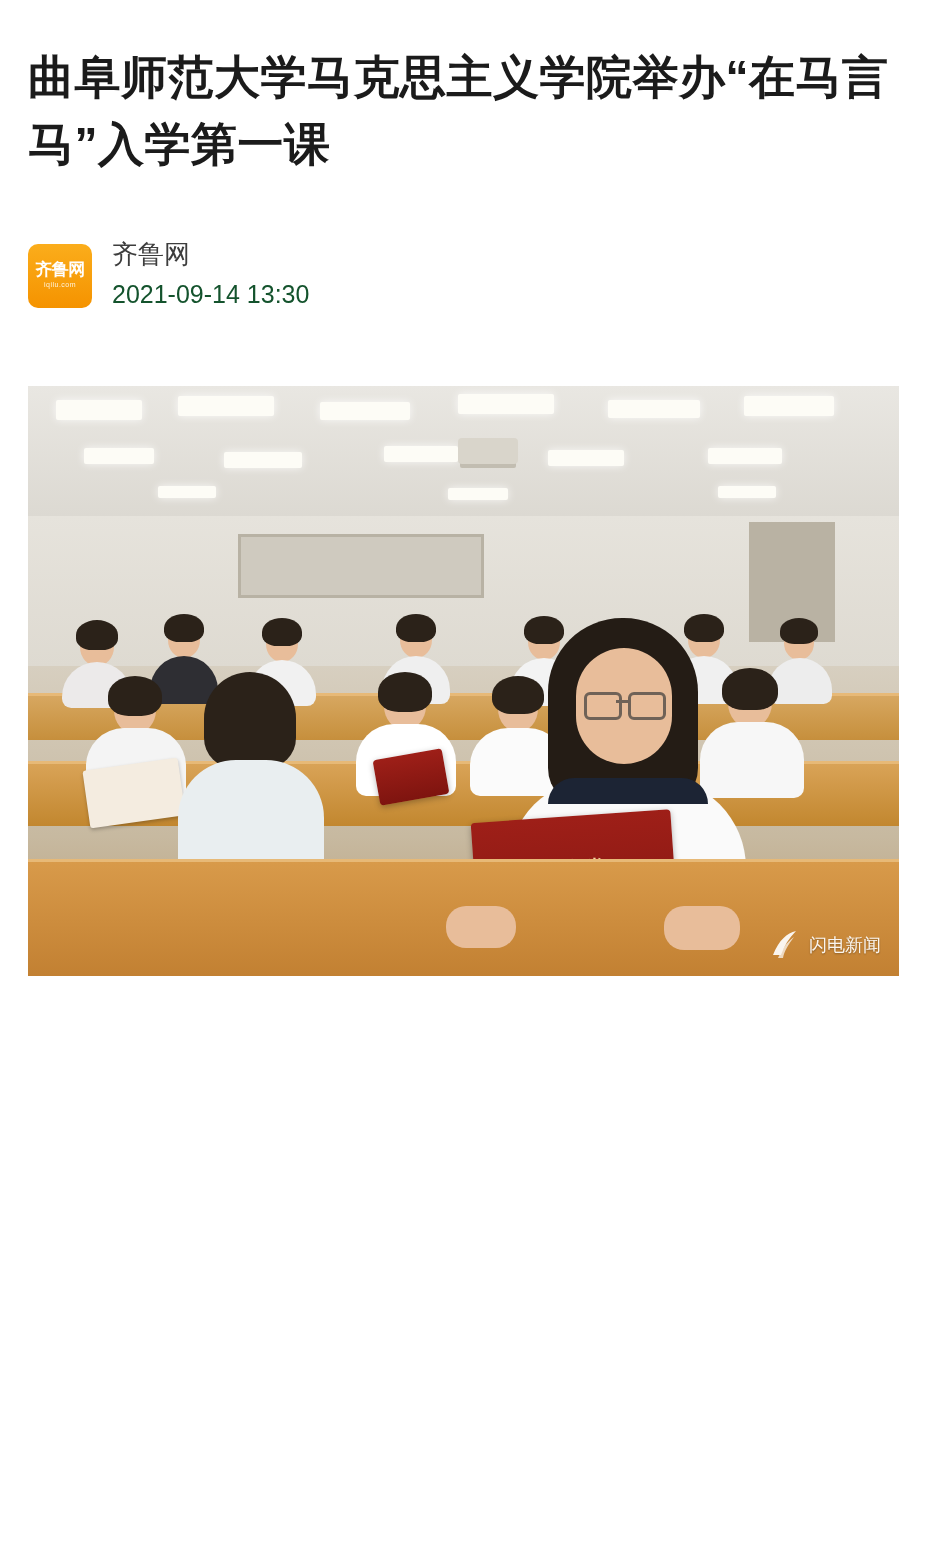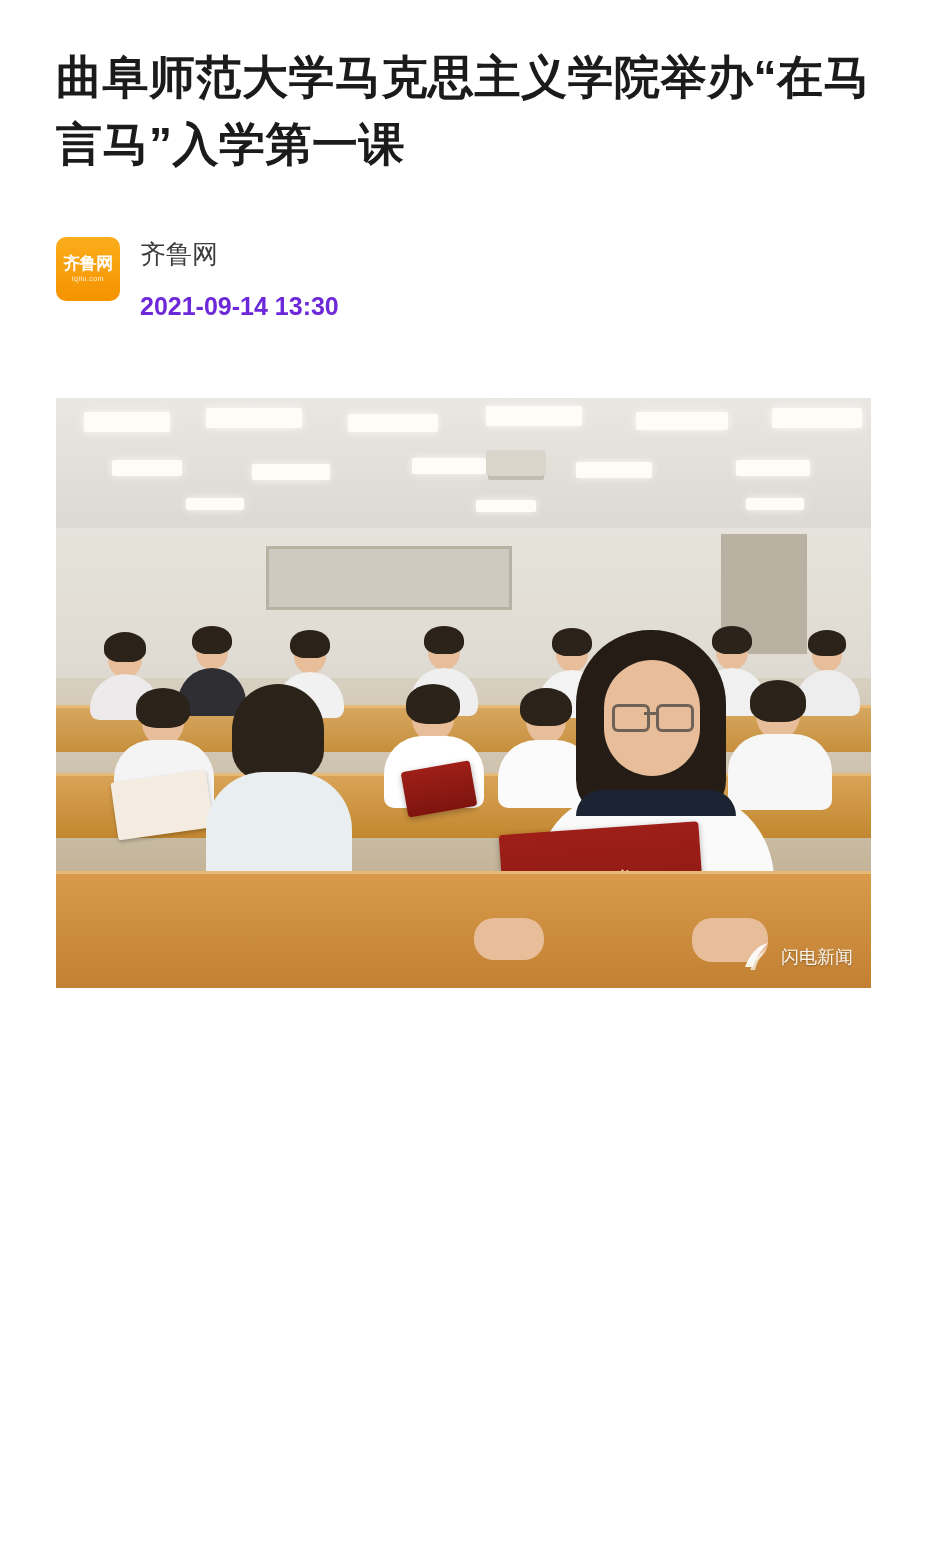--- a/index.html
+++ b/index.html
@@ -11,37 +11,37 @@
     width: 927px;
     min-height: 1563px;
     font-family: "Liberation Sans", "DejaVu Sans", sans-serif;
     color: #1a1a1a;
     -webkit-font-smoothing: antialiased;
   }
   .page {
     width: 927px;
     min-height: 1563px;
     box-sizing: border-box;
-    padding: 0 56px;
+    padding: 0 28px;
     background: #ffffff;
     position: relative;
   }
   .article-title {
     font-size: 46px;
     line-height: 1.45;
     font-weight: 700;
     color: #1b1b1b;
     letter-spacing: 0.5px;
     margin: 0;
     padding-top: 44px;
     padding-bottom: 8px;
   }
   .meta-row {
     display: flex;
-    align-items: flex-start;
+    align-items: center;
     margin-top: 52px;
     margin-bottom: 10px;
   }
   .source-logo {
     width: 64px;
     height: 64px;
     border-radius: 10px;
     background: #f8a010;
     background: linear-gradient(180deg, #fbad1b 0%, #f59300 100%);
     display: flex;
@@ -70,24 +70,23 @@
     flex-direction: column;
     justify-content: center;
   }
   .source-name {
     font-size: 26px;
     color: #3d3d3d;
     line-height: 1.35;
   }
   .publish-time {
     font-size: 25px;
-    color: #6d28d9;
+    color: #14532d;
     line-height: 1.5;
-    margin-top: 16px;
-    font-weight: bold;
+    margin-top: 4px;
   }
   .article-body {
     margin-top: 76px;
   }
   .article-body p {
     margin: 0 0 22px 0;
     font-size: 38px;
     line-height: 1.68;
     color: #1f1f1f;
     text-align: justify;

